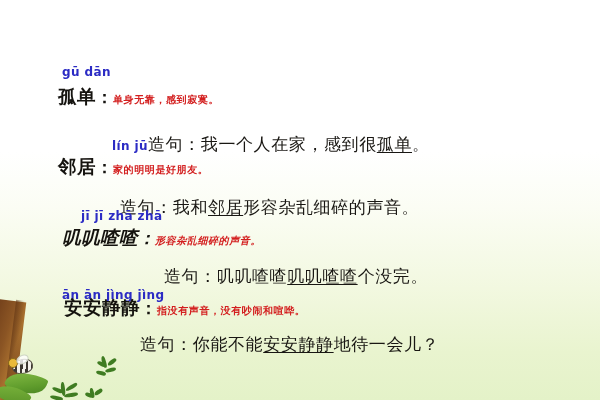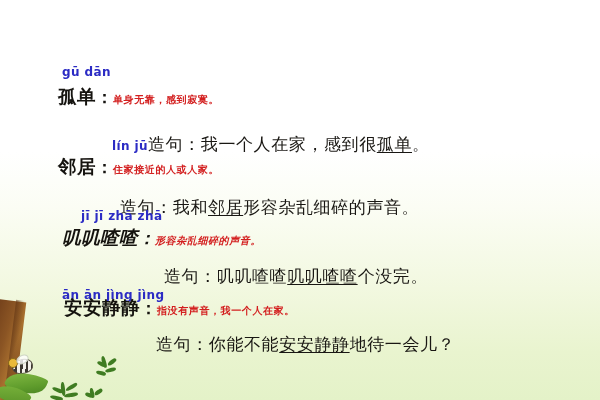--- a/index.html
+++ b/index.html
@@ -204,41 +204,41 @@
         <span class="word">孤单</span><span class="colon">：</span><span class="definition">单身无靠，感到寂寞。</span>
       </span>
       <span class="sentence" style="left:124px; top:136px;margin-left:24px;">
         <span>造句：</span><span>我一个人在家，感到很</span><span class="mark">孤单</span><span>。</span>
       </span>
     </div>
 
     <div class="entry">
       <span class="pinyin" style="left:64px; top:140px;margin-left:48px;">lín jū</span>
       <span class="wordline" style="left:58px; top:158px;">
-        <span class="word">邻居</span><span class="colon">：</span><span class="definition">住家接近的人或人家。</span>
+        <span class="word">邻居</span><span class="colon">：</span><span class="definition">家的明明是好朋友。</span>
       </span>
       <span class="sentence" style="left:120px; top:199px;">
         <span>造句：</span><span>我和</span><span class="mark">邻居</span><span>形容杂乱细碎的声音。</span>
       </span>
     </div>
 
     <div class="entry">
       <span class="pinyin" style="left:62px; top:210px;margin-left:19px;">jī jī zhā zhā</span>
       <span class="wordline" style="left:62px; top:229px;font-style:italic;">
         <span class="word">叽叽喳喳</span><span class="colon">：</span><span class="definition">形容杂乱细碎的声音。</span>
       </span>
       <span class="sentence" style="left:164px; top:268px;">
         <span>造句：</span><span>叽叽喳喳</span><span class="mark">叽叽喳喳</span><span>个没完。</span>
       </span>
     </div>
 
     <div class="entry">
       <span class="pinyin" style="left:62px; top:280px;margin-top:9px;">ān ān jìng jìng</span>
       <span class="wordline" style="left:64px; top:299px;">
-        <span class="word">安安静静</span><span class="colon">：</span><span class="definition">指没有声音，我一个人在家。</span>
-      </span>
-      <span class="sentence" style="left:156px; top:336px;">
+        <span class="word">安安静静</span><span class="colon">：</span><span class="definition">指没有声音，没有吵闹和喧哗。</span>
+      </span>
+      <span class="sentence" style="left:140px; top:336px;">
         <span>造句：</span><span>你能不能</span><span class="mark">安安静静</span><span>地待一会儿？</span>
       </span>
     </div>
 
   </div>
 </div>
 
 </body></html>

